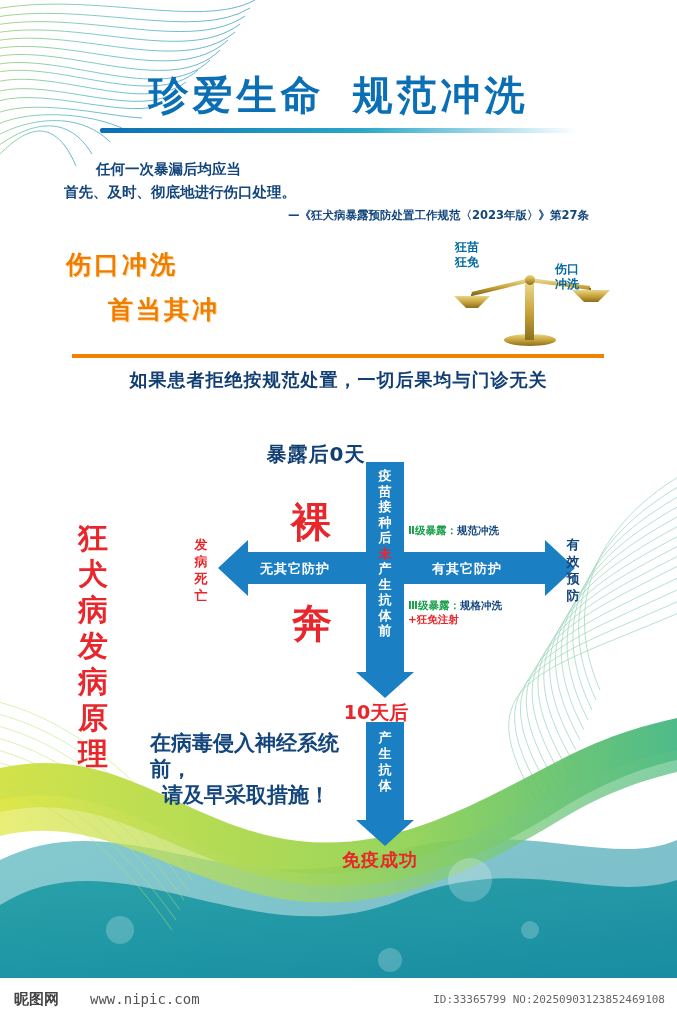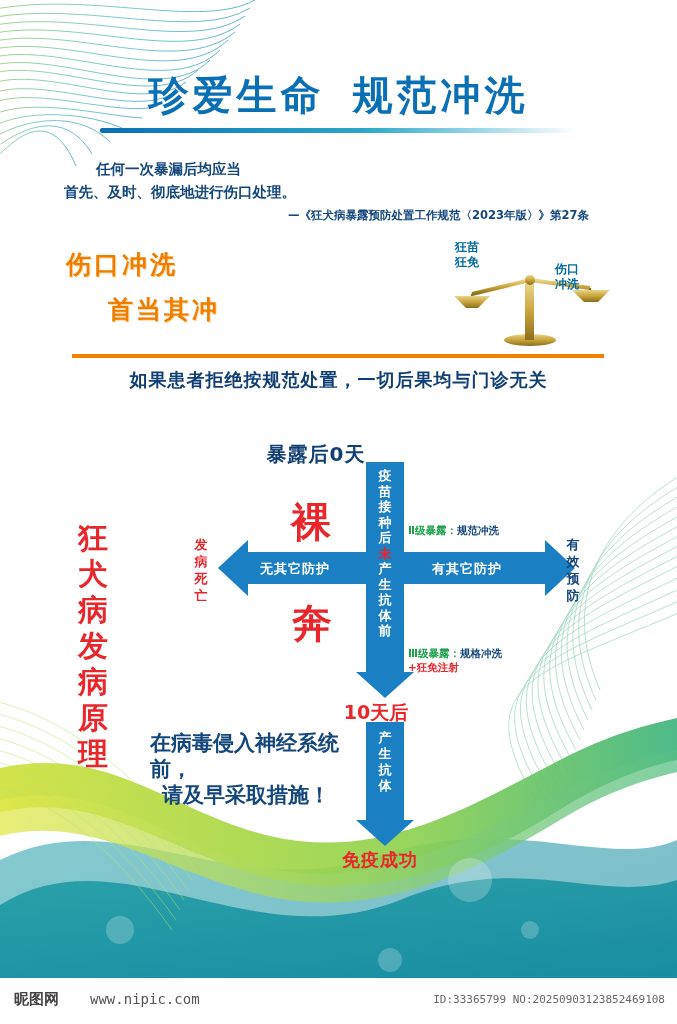--- a/index.html
+++ b/index.html
@@ -115,21 +115,20 @@
     color:#14467c;font-weight:bold;font-size:13px;line-height:17px;
   }
   .exp1{
     position:absolute;left:408px;top:524px;font-size:10.5px;font-weight:bold;color:#14467c;
     white-space:nowrap;
   }
   .exp1 .lv{color:#1a9f4b;}
   .exp2{
     position:absolute;left:408px;top:598px;font-size:10.5px;font-weight:bold;color:#14467c;
     line-height:14px;
-    margin-top:48px;
   }
   .exp2 .lv{color:#1a9f4b;}
   .exp2 .rd{color:#e8262b;}
   .day10{
     position:absolute;left:336px;top:700px;width:80px;text-align:center;
     font-size:19px;font-weight:bold;color:#e8262b;
   }
   .v-bar2{
     position:absolute;left:366px;top:722px;width:38px;height:100px;
     background:#1b7fc4;

